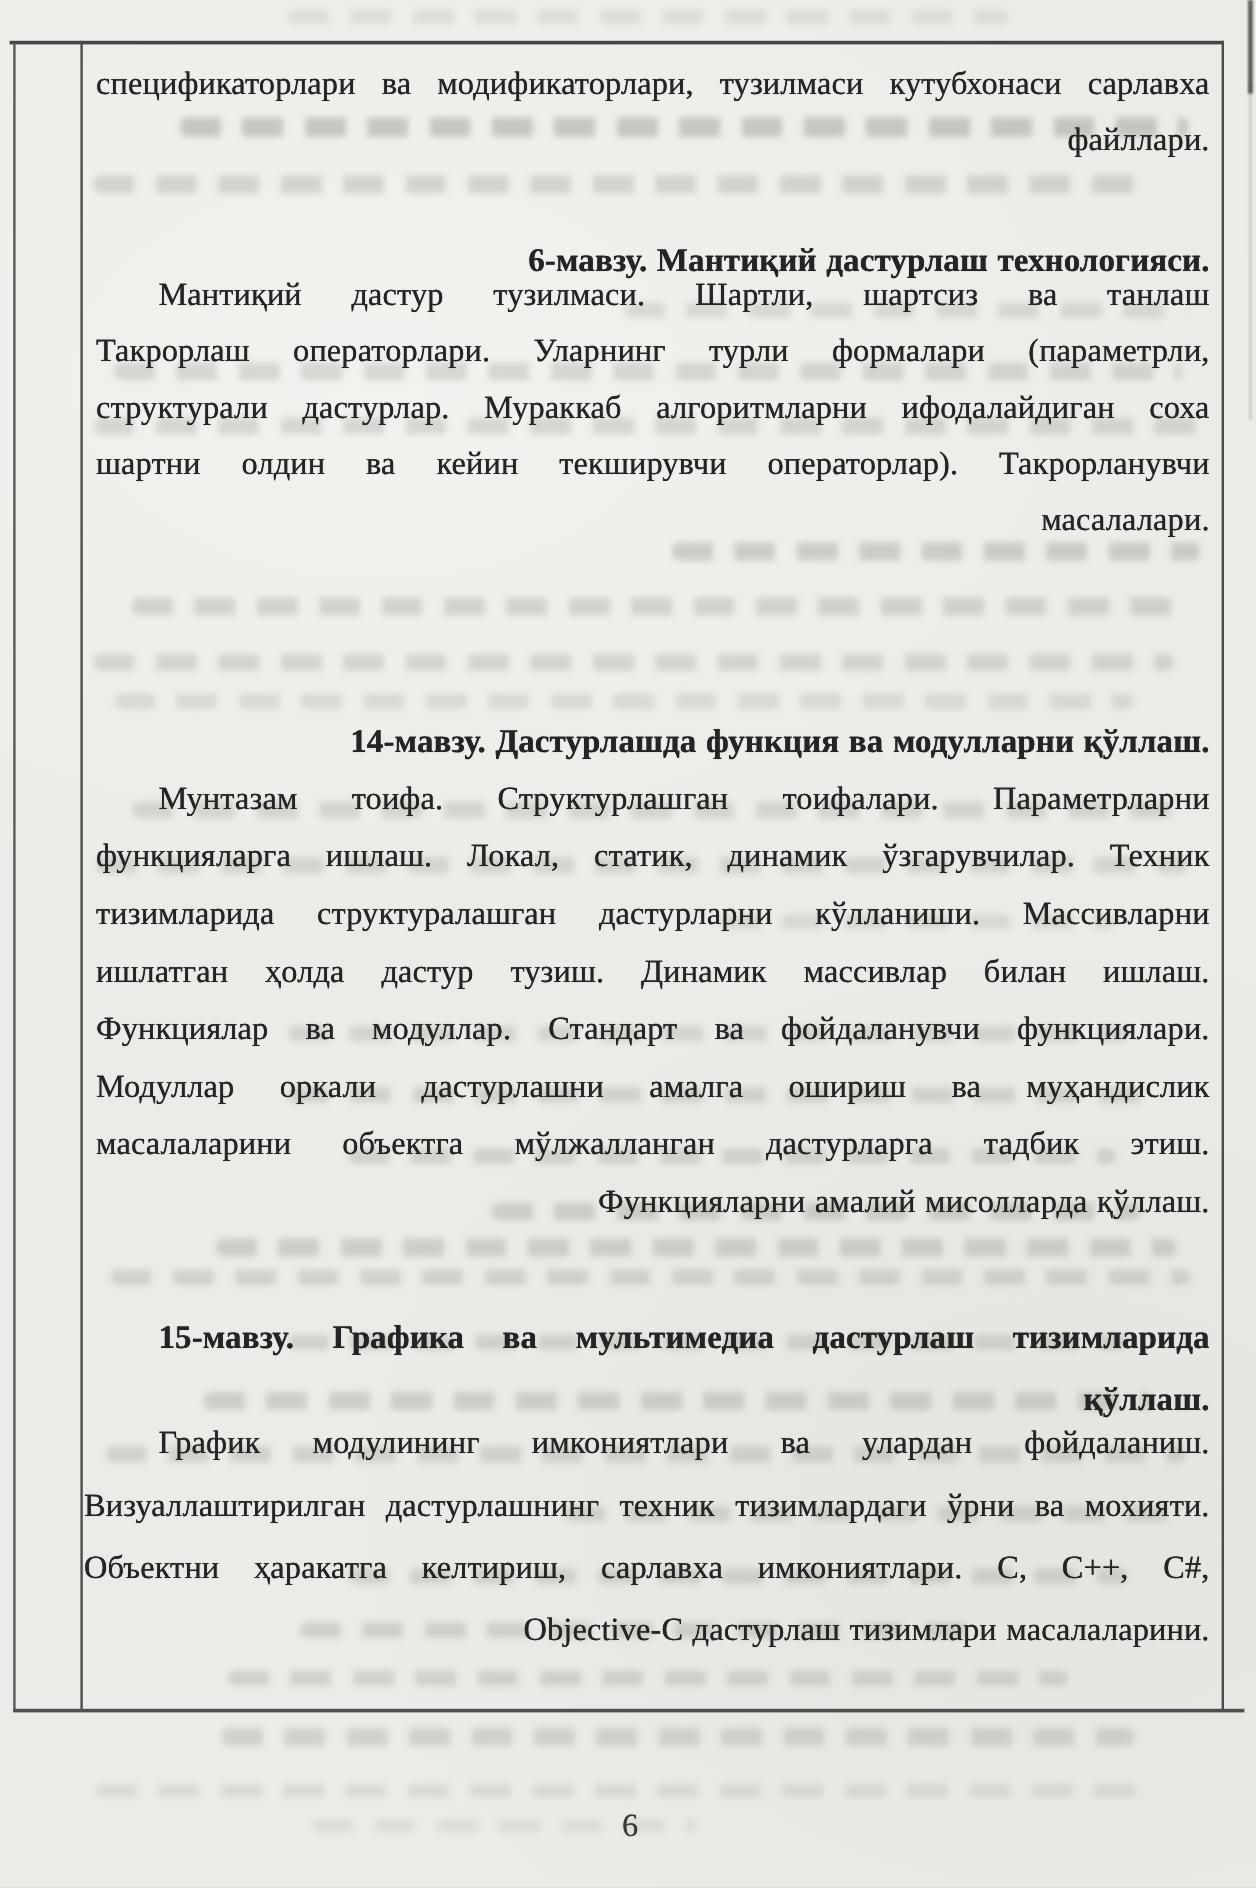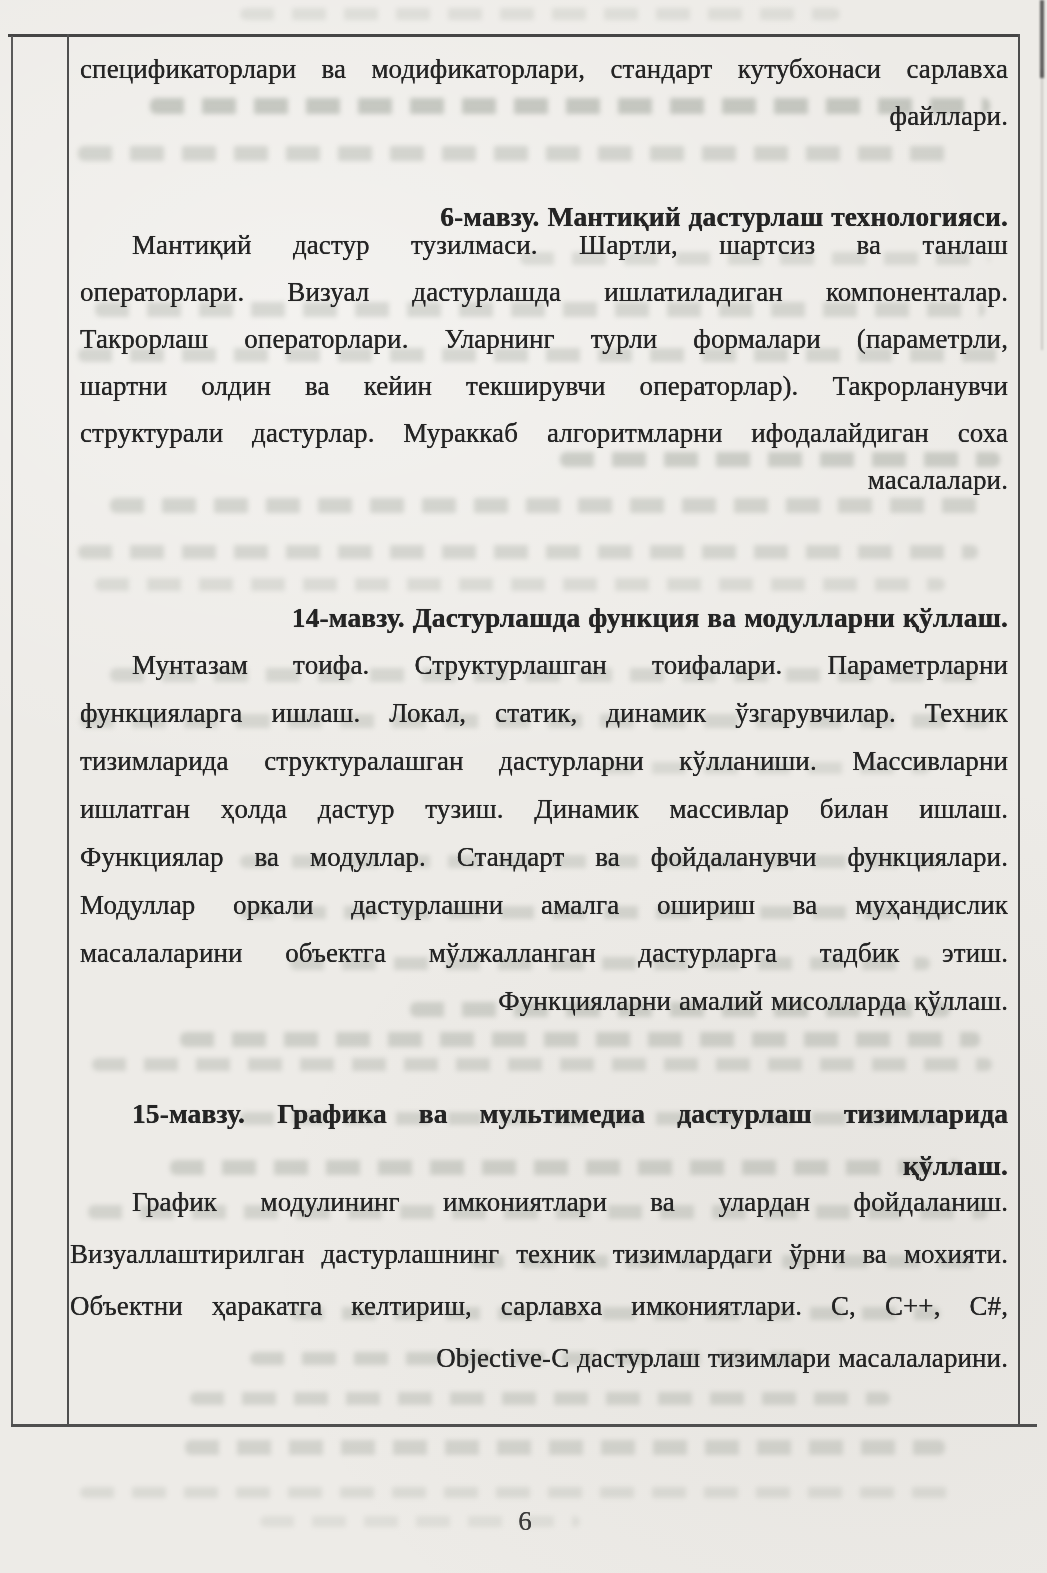--- a/index.html
+++ b/index.html
@@ -85,34 +85,33 @@
   <div class="rule top"></div>
   <div class="rule outer-left"></div>
   <div class="rule cell-left"></div>
   <div class="rule right"></div>
   <div class="rule bottom"></div>
   <div class="edge-streak"></div>
   <div class="edge-streak2"></div>
 
   <div class="text-root">
     <div class="tblock" style="top:8px">
-        <div class="tline fill" style="height: 47px; line-height: 47px; text-indent: 0px;">спецификаторлари ва модификаторлари, стандарт кутубхонаси сарлавха</div>
+        <div class="tline fill" style="height: 47px; line-height: 47px; text-indent: 0px;">спецификаторлари ва модификаторлари, тузилмаси кутубхонаси сарлавха</div>
         <div class="tline lastline" style="height: 47px; line-height: 47px;">файллари.</div>
       </div>
 
     <div class="tblock heading" style="top:155px">
         <div class="tline lastline" style="height: 47px; line-height: 47px; text-indent: 52px;">6-мавзу. Мантиқий дастурлаш технологияси.</div>
       </div>
 
     <div class="tblock" style="top:184px">
         <div class="tline fill" style="height: 47px; line-height: 47px; text-indent: 52px;">Мантиқий дастур тузилмаси. Шартли, шартсиз ва танлаш</div>
-        <div class="tline fill" style="height: 47px; line-height: 47px;">операторлари. Визуал дастурлашда ишлатиладиган компоненталар.</div>
         <div class="tline fill" style="height: 47px; line-height: 47px;">Такрорлаш операторлари. Уларнинг турли формалари (параметрли,</div>
+        <div class="tline fill" style="height: 47px; line-height: 47px;">структурали дастурлар. Мураккаб алгоритмларни ифодалайдиган соха</div>
         <div class="tline fill" style="height: 47px; line-height: 47px;">шартни олдин ва кейин текширувчи операторлар). Такрорланувчи</div>
-        <div class="tline fill" style="height: 47px; line-height: 47px;">структурали дастурлар. Мураккаб алгоритмларни ифодалайдиган соха</div>
         <div class="tline lastline" style="height: 47px; line-height: 47px;">масалалари.</div>
       </div>
 
     <div class="tblock heading" style="top:556px">
         <div class="tline lastline" style="height: 48px; line-height: 48px; text-indent: 52px;">14-мавзу. Дастурлашда функция ва модулларни қўллаш.</div>
       </div>
 
     <div class="tblock" style="top:603px">
         <div class="tline fill" style="height: 48px; line-height: 48px; text-indent: 52px;">Мунтазам тоифа. Структурлашган тоифалари. Параметрларни</div>
         <div class="tline fill" style="height: 48px; line-height: 48px;">функцияларга ишлаш. Локал, статик, динамик ўзгарувчилар. Техник</div>

